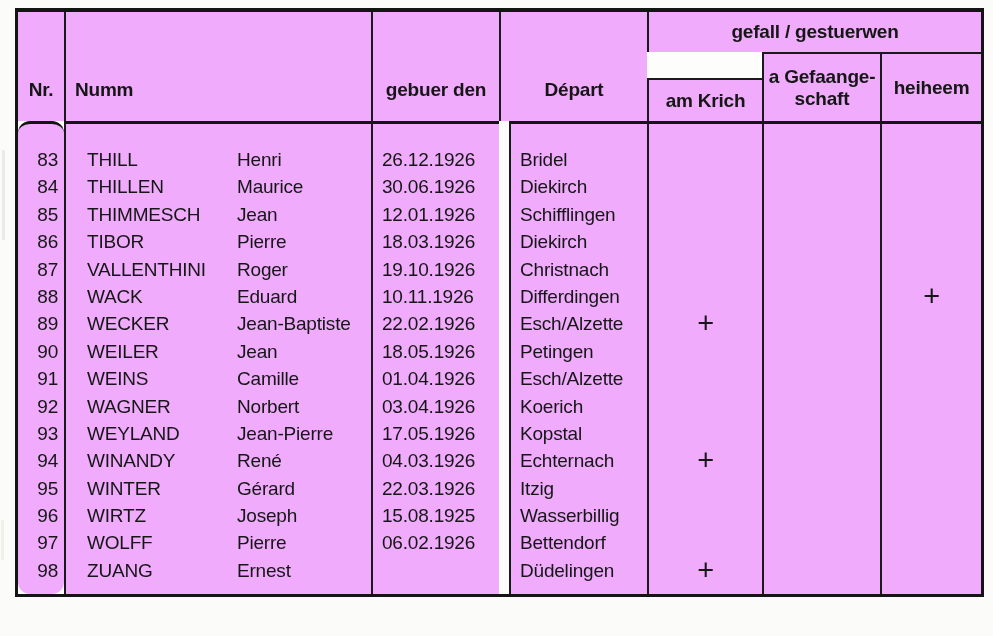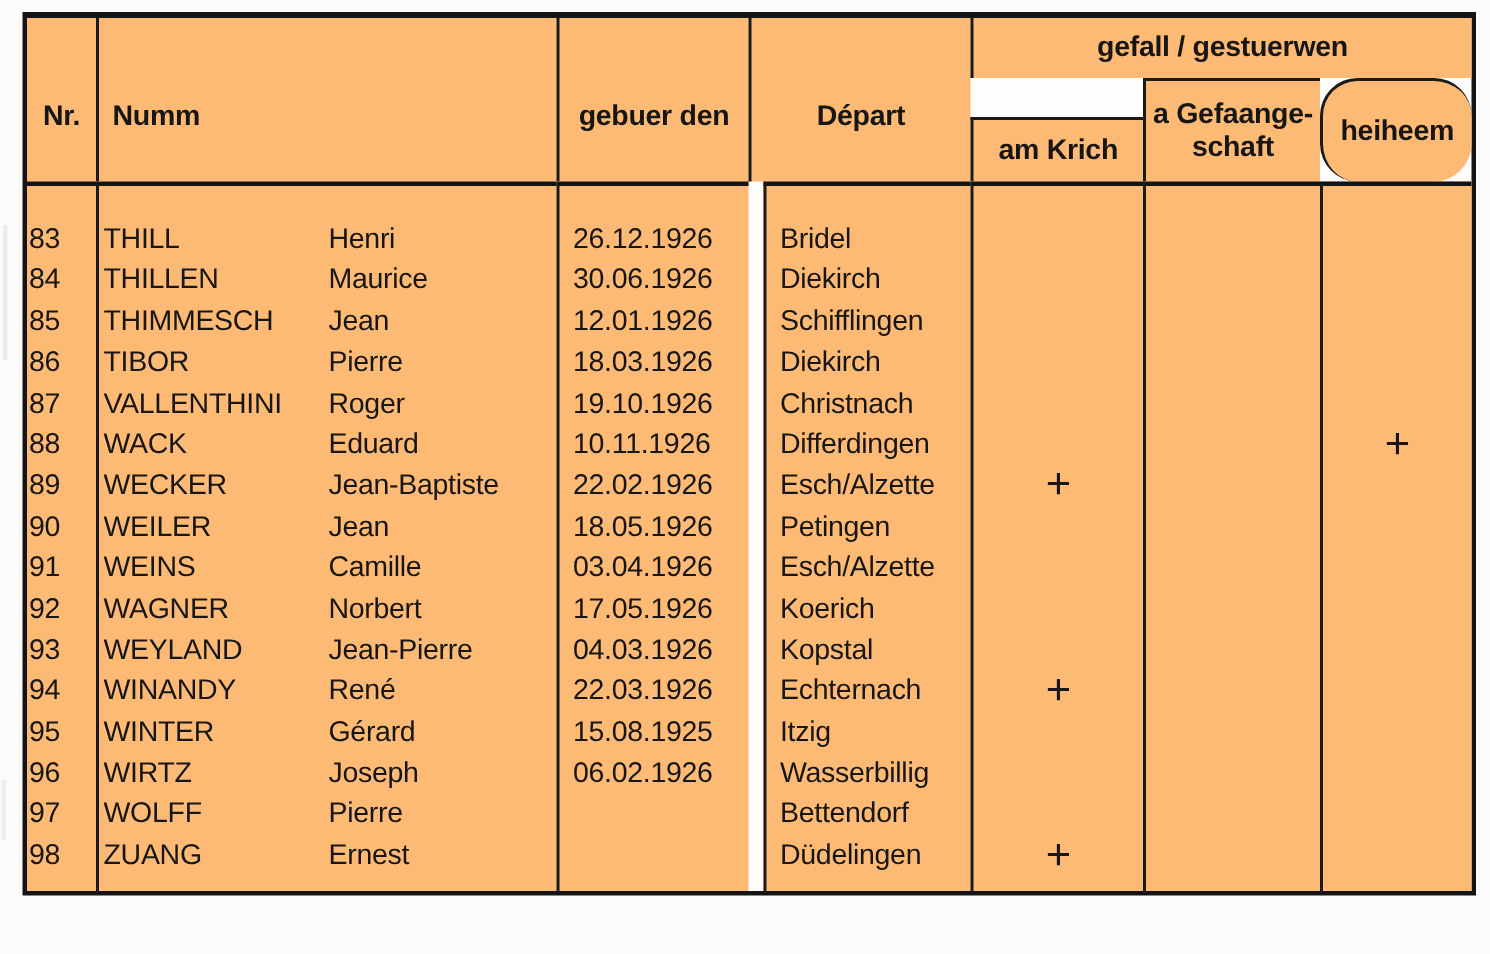--- a/index.html
+++ b/index.html
@@ -27,29 +27,29 @@
     width: 969px; height: 589px;
     background: #fdfdfc;
     border: 3px solid #141414;
     border-top-width: 4px;
     display: grid;
     grid-template-columns: 46px 307px 128px 148px 115px 118px 1fr;
     grid-template-rows: 40px 69px 1fr;
     font-size: 19px;
     letter-spacing: -0.2px;
   }
-  .cell { background: #fdba74; }
+  .cell { background: #f0abfc; }
   .bl { border-left: 2px solid #1a1a1a; }
 
   
   .hspan {
     grid-row: 1 / 3;
     display: flex;
     align-items: flex-end;
-    padding-bottom: 32px;
+    padding-bottom: 20px;
     font-weight: 700;
   }
   .h-nr      { grid-column: 1; justify-content: center; }
   .h-numm    { grid-column: 2; padding-left: 9px; }
   .h-gebuer  { grid-column: 3; justify-content: center; }
   .h-depart  { grid-column: 4; justify-content: center; }
 
   .h-group {
     grid-column: 5 / 8; grid-row: 1;
     display: flex; align-items: center; justify-content: center;
@@ -59,36 +59,36 @@
     grid-row: 2;
     border-top: 2px solid #1a1a1a;
     display: flex; flex-direction: column;
     align-items: center; justify-content: center;
     font-weight: 700;
     text-align: center;
     line-height: 22px;
   }
   .h-amkrich  { grid-column: 5; margin-top: 26px; }
   .h-gefaange { grid-column: 6; }
-  .h-heiheem  { grid-column: 7; border-radius: 25px; }
+  .h-heiheem  { grid-column: 7; }
 
   
   .bodycol {
     grid-row: 3;
     border-top: 3px solid #141414;
     padding-top: 22px;
     overflow: hidden;
   }
   .bodycol .line {
     height: 27.4px;
     line-height: 27.4px;
     white-space: nowrap;
   }
-  .col-nr   { grid-column: 1; text-align: right; padding-right: 24px; }
-  .col-numm { grid-column: 2; padding-left: 3px; }
+  .col-nr   { grid-column: 1; text-align: right; padding-right: 6px; border-radius: 12px; }
+  .col-numm { grid-column: 2; padding-left: 21px; }
   .col-numm .f-surname { display: inline-block; width: 150px; }
   .col-born   { grid-column: 3; padding-left: 9px; }
   .col-depart { grid-column: 4; padding-left: 9px; margin-left: 10px; }
   .col-krich, .col-gefaange, .col-heiheem { text-align: center; }
   .col-krich    { grid-column: 5; }
   .col-gefaange { grid-column: 6; }
   .col-heiheem  { grid-column: 7; }
   .col-krich .line, .col-gefaange .line, .col-heiheem .line {
     font-size: 29px;
     font-weight: 400;
@@ -168,20 +168,21 @@
       </div>
     <div class="cell bodycol col-born bl">
         <div class="line">26.12.1926</div>
         <div class="line">30.06.1926</div>
         <div class="line">12.01.1926</div>
         <div class="line">18.03.1926</div>
         <div class="line">19.10.1926</div>
         <div class="line">10.11.1926</div>
         <div class="line">22.02.1926</div>
         <div class="line">18.05.1926</div>
+        <div class="line">01.04.1926</div>
         <div class="line">03.04.1926</div>
         <div class="line">17.05.1926</div>
         <div class="line">04.03.1926</div>
         <div class="line">22.03.1926</div>
         <div class="line">15.08.1925</div>
         <div class="line">06.02.1926</div>
       </div>
     <div class="cell bodycol col-depart bl">
         <div class="line">Bridel</div>
         <div class="line">Diekirch</div>

